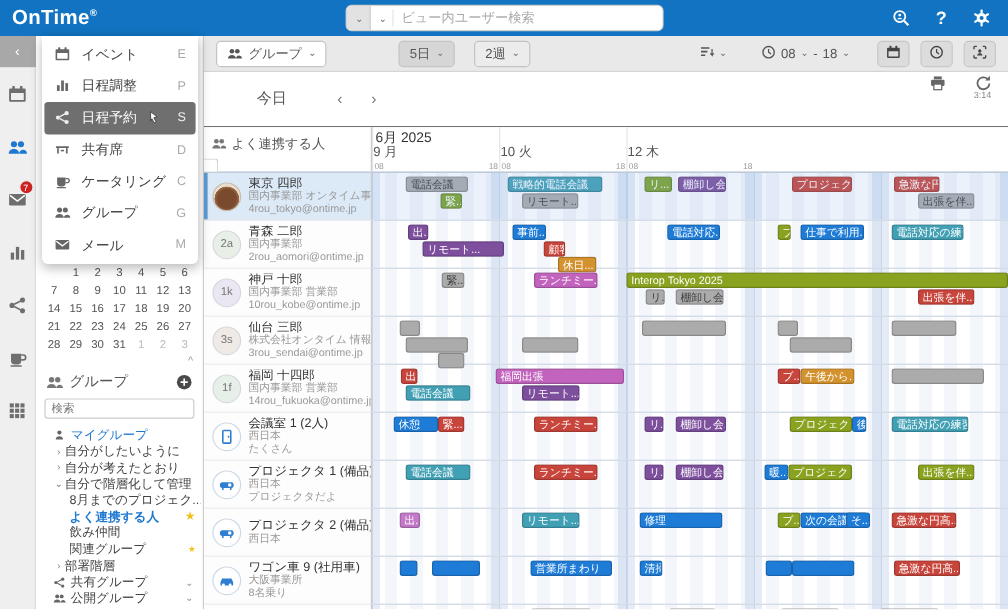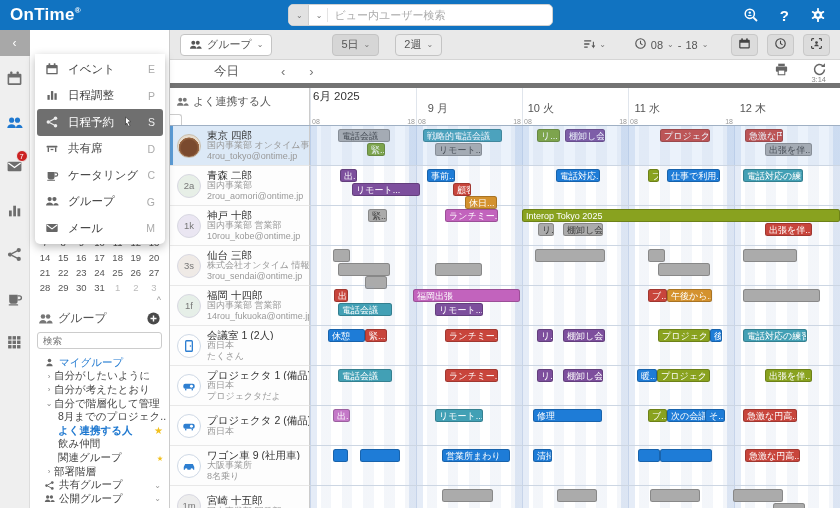--- a/index.html
+++ b/index.html
@@ -64,39 +64,39 @@
   .dd-2week{margin-left:16px;background:#ececec;}
   .tool-sort{margin-left:140px;display:flex;align-items:center;gap:3px;color:#555;}
   .tool-sort svg{width:14px;height:14px;}
   .tool-clock{margin-left:28px;display:flex;align-items:center;gap:4px;color:#555;}
   .tool-clock svg{width:13px;height:13px;}
   .tool-btns{margin-left:auto;margin-right:10px;display:flex;gap:9px;}
   .tbtn{width:27px;height:22px;background:#dcdcdc;border:1px solid #c8c8c8;border-radius:4px;display:flex;align-items:center;justify-content:center;color:#444;}
   .tbtn svg{width:13px;height:13px;}
   .cv{font-size:8px;color:#777;}
 
-  .navrow{height:28px;background:#fff;border-bottom:5px solid #737373;display:flex;align-items:center;font-size:12.5px;color:#555;position:relative;}
+  .navrow{height:46px;background:#fff;border-bottom:1px solid #737373;display:flex;align-items:center;font-size:12.5px;color:#555;position:relative;}
   .today{margin-left:44px;}
   .navchev{color:#777;font-size:13px;}
   .navchev.p{margin-left:42px;} .navchev.n{margin-left:24px;}
   .nav-right{position:absolute;right:14px;top:2px;display:flex;gap:22px;align-items:flex-start;color:#666;}
   .nav-right svg{width:15px;height:15px;}
   .refreshbox{display:flex;flex-direction:column;align-items:center;line-height:8px;}
   .refreshbox .rt{font-size:7.5px;color:#888;margin-top:1px;}
 
   
   .dateheader{height:38px;display:flex;border-bottom:1px solid #9fb0c4;position:relative;background:#fff;}
   .dh-left{width:140px;flex:0 0 140px;border-right:1px solid #ccc;position:relative;font-size:11px;color:#555;}
   .dh-title{display:flex;align-items:center;gap:4px;padding:6px 0 0 6px;}
   .dh-title svg{width:13px;height:13px;color:#777;}
   .dh-stub{position:absolute;left:0;bottom:0;width:12px;height:11px;border:1px solid #ccc;border-left:none;border-bottom:none;border-radius:0 3px 0 0;background:#fff;}
   .dh-days{flex:1;display:flex;position:relative;}
   .dh-month{position:absolute;left:3px;top:1px;font-size:11.5px;color:#333;}
   .dh-day{width:106px;flex:0 0 106px;position:relative;border-left:1px solid #e0e5ec;}
-  .dh-daylabel{position:absolute;top:13px;width:100%;text-align:right;font-size:11px;color:#555;margin-left:32px;}
+  .dh-daylabel{position:absolute;top:13px;width:100%;text-align:left;font-size:11px;color:#555;}
   .dh-hours{position:absolute;bottom:0;width:100%;display:flex;justify-content:space-between;font-size:7px;color:#999;padding:0 1px;}
 
   
   .grid{flex:1;overflow:hidden;position:relative;background:#fff;}
   .srow{display:flex;height:40px;}
   .plabel{width:140px;flex:0 0 140px;border-right:1px solid #ccc;border-bottom:1px solid #e8e8e8;display:flex;align-items:center;gap:6px;padding-left:7px;background:#fdfdfd;position:relative;overflow:hidden;}
   .srow.sel .plabel{background:#dce9f7;}
   .srow.sel .plabel::before{content:"";position:absolute;left:0;top:0;bottom:0;width:3px;background:#5b9bd5;}
   .avatar{width:24px;height:24px;border-radius:50%;flex:0 0 24px;display:flex;align-items:center;justify-content:center;font-size:9.5px;color:#777;border:1px solid #d8d8e2;background:#eee;overflow:hidden;}
   .avatar svg{width:14px;height:14px;color:#2e7fd1;}
@@ -107,21 +107,21 @@
   .lane{flex:1;position:relative;border-bottom:1px solid #ccd6e3;
     background:
       repeating-linear-gradient(90deg, rgba(120,150,200,.28) 0 1px, transparent 1px 106px),
       repeating-linear-gradient(90deg, rgba(125,160,215,.20) 0 7px, transparent 7px 99px, rgba(125,160,215,.20) 99px 106px),
       repeating-linear-gradient(90deg, transparent 0 10.6px, rgba(140,165,205,.10) 10.6px 21.2px);}
   .srow.sel .lane::after{content:"";position:absolute;inset:0;background:rgba(130,175,230,.16);pointer-events:none;}
   .ev{position:absolute;height:13px;line-height:12px;font-size:9px;color:#fff;padding:0 3px;border-radius:2.5px;border:1px solid rgba(0,0,0,.20);overflow:hidden;white-space:nowrap;}
   .ev.c-gray{color:#3b3b3b;}
 
   
-  .menu{position:absolute;left:35px;top:30px;width:130px;background:#fff;z-index:70;box-shadow:0 3px 10px rgba(0,0,0,.28);border-radius:0 0 5px 5px;padding:2px 0;margin-top:24px;}
+  .menu{position:absolute;left:35px;top:30px;width:130px;background:#fff;z-index:70;box-shadow:0 3px 10px rgba(0,0,0,.28);border-radius:0 0 5px 5px;padding:2px 0;}
   .menu-item{height:26.5px;display:flex;align-items:center;padding:0 10px;gap:8px;font-size:11.5px;color:#444;position:relative;}
   .menu-item .micon{width:15px;height:15px;color:#666;flex:0 0 15px;}
   .menu-item .micon svg{width:14px;height:14px;}
   .menu-item .msc{margin-left:auto;color:#aaa;font-size:10.5px;}
   .menu-item.active{background:#6f6f6f;color:#fff;border-radius:3px;margin:0 2px;padding:0 8px;}
   .menu-item.active .micon,.menu-item.active .msc{color:#eee;}
   .cursor{position:absolute;right:28px;top:7px;width:13px;height:14px;}
 </style>
 </head>
 <body>
@@ -486,27 +486,20 @@
     </div>
   </div>
             <div class="dh-day">
     <div class="dh-daylabel">10 火</div>
     <div class="dh-hours">
       <span>08</span>
       <span>18</span>
     </div>
   </div>
             <div class="dh-day">
-    <div class="dh-daylabel">11 水</div>
-    <div class="dh-hours">
-      <span>08</span>
-      <span>18</span>
-    </div>
-  </div>
-            <div class="dh-day">
     <div class="dh-daylabel">12 木</div>
     <div class="dh-hours">
       <span>08</span>
       <span>18</span>
     </div>
   </div>
           </div>
       </div>
 
       <div class="grid" id="grid">

